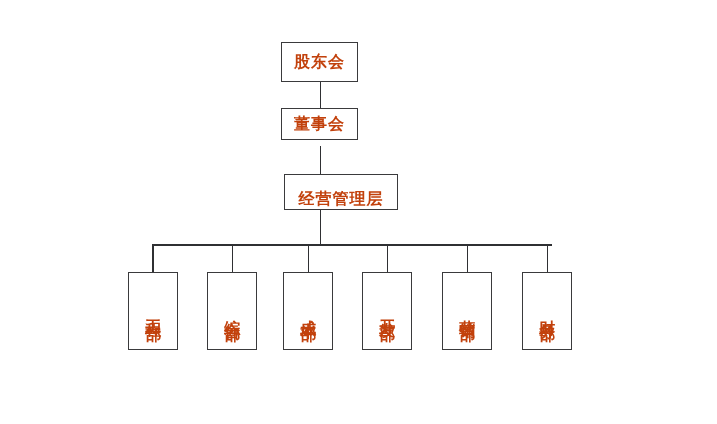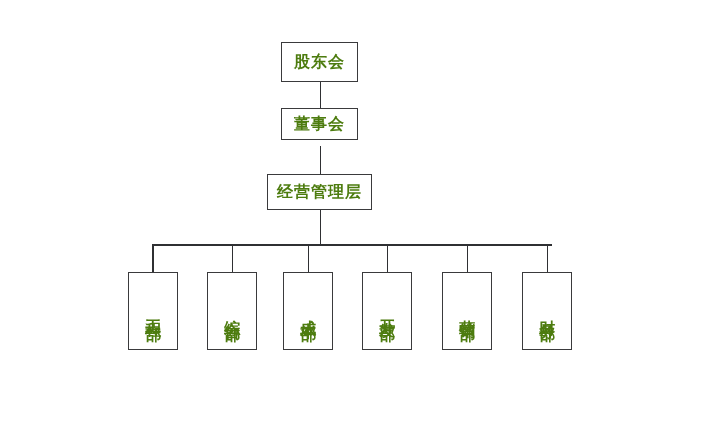--- a/index.html
+++ b/index.html
@@ -16,21 +16,21 @@
     font-family: "DejaVu Serif", "Liberation Serif", serif;
   }
   .node {
     position: absolute;
     box-sizing: border-box;
     border: 1.5px solid #3a3a3c;
     background: #ffffff;
     display: flex;
     align-items: center;
     justify-content: center;
-    color: #4d7c0f;
+    color: #c2410c;
     font-weight: 700;
     z-index: 2;
   }
   .node-label {
     display: block;
     text-align: center;
     line-height: 1.18;
     letter-spacing: 0.06em;
   }
   
@@ -64,21 +64,21 @@
   </div>
 
   <div class="connector v" style="left:319.5px; top:82px; height:26px;"></div>
 
   <div class="node horizontal" style="left:281px; top:108px; width:77px; height:32px;">
     <span class="node-label">董事会</span>
   </div>
 
   <div class="connector v" style="left:319.5px; top:146px; height:28px;"></div>
 
-  <div class="node horizontal" style="left:267px; top:174px; width:105px; height:36px;">
+  <div class="node horizontal" style="left:284px; top:174px; width:114px; height:36px;align-items:flex-end;">
     <span class="node-label">经营管理层</span>
   </div>
 
   <div class="connector v" style="left:319.5px; top:210px; height:34px;"></div>
 
   <div class="connector h" style="left:152px; top:244px; width:400px;"></div>
 
   <div class="connector v" style="left:152px; top:244px; height:28px;"></div>
   <div class="connector v" style="left:231.5px; top:244px; height:28px;"></div>
   <div class="connector v" style="left:307.5px; top:244px; height:28px;"></div>

